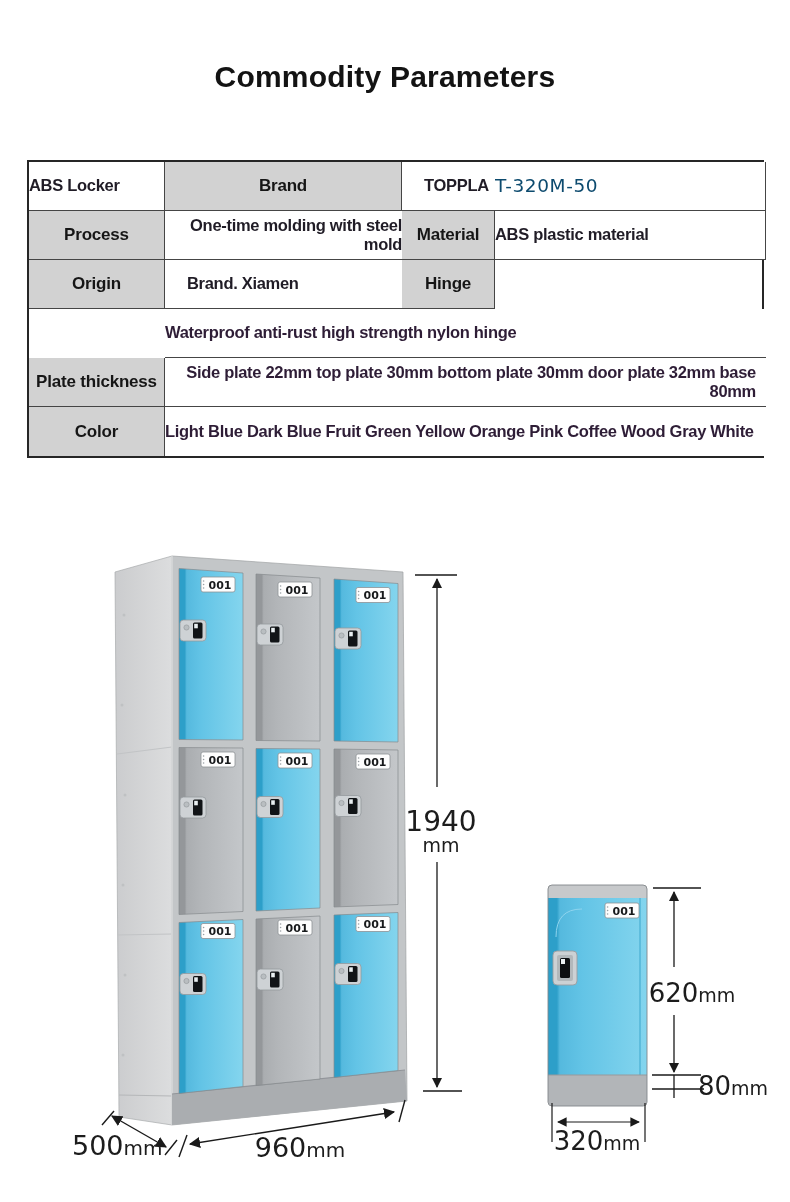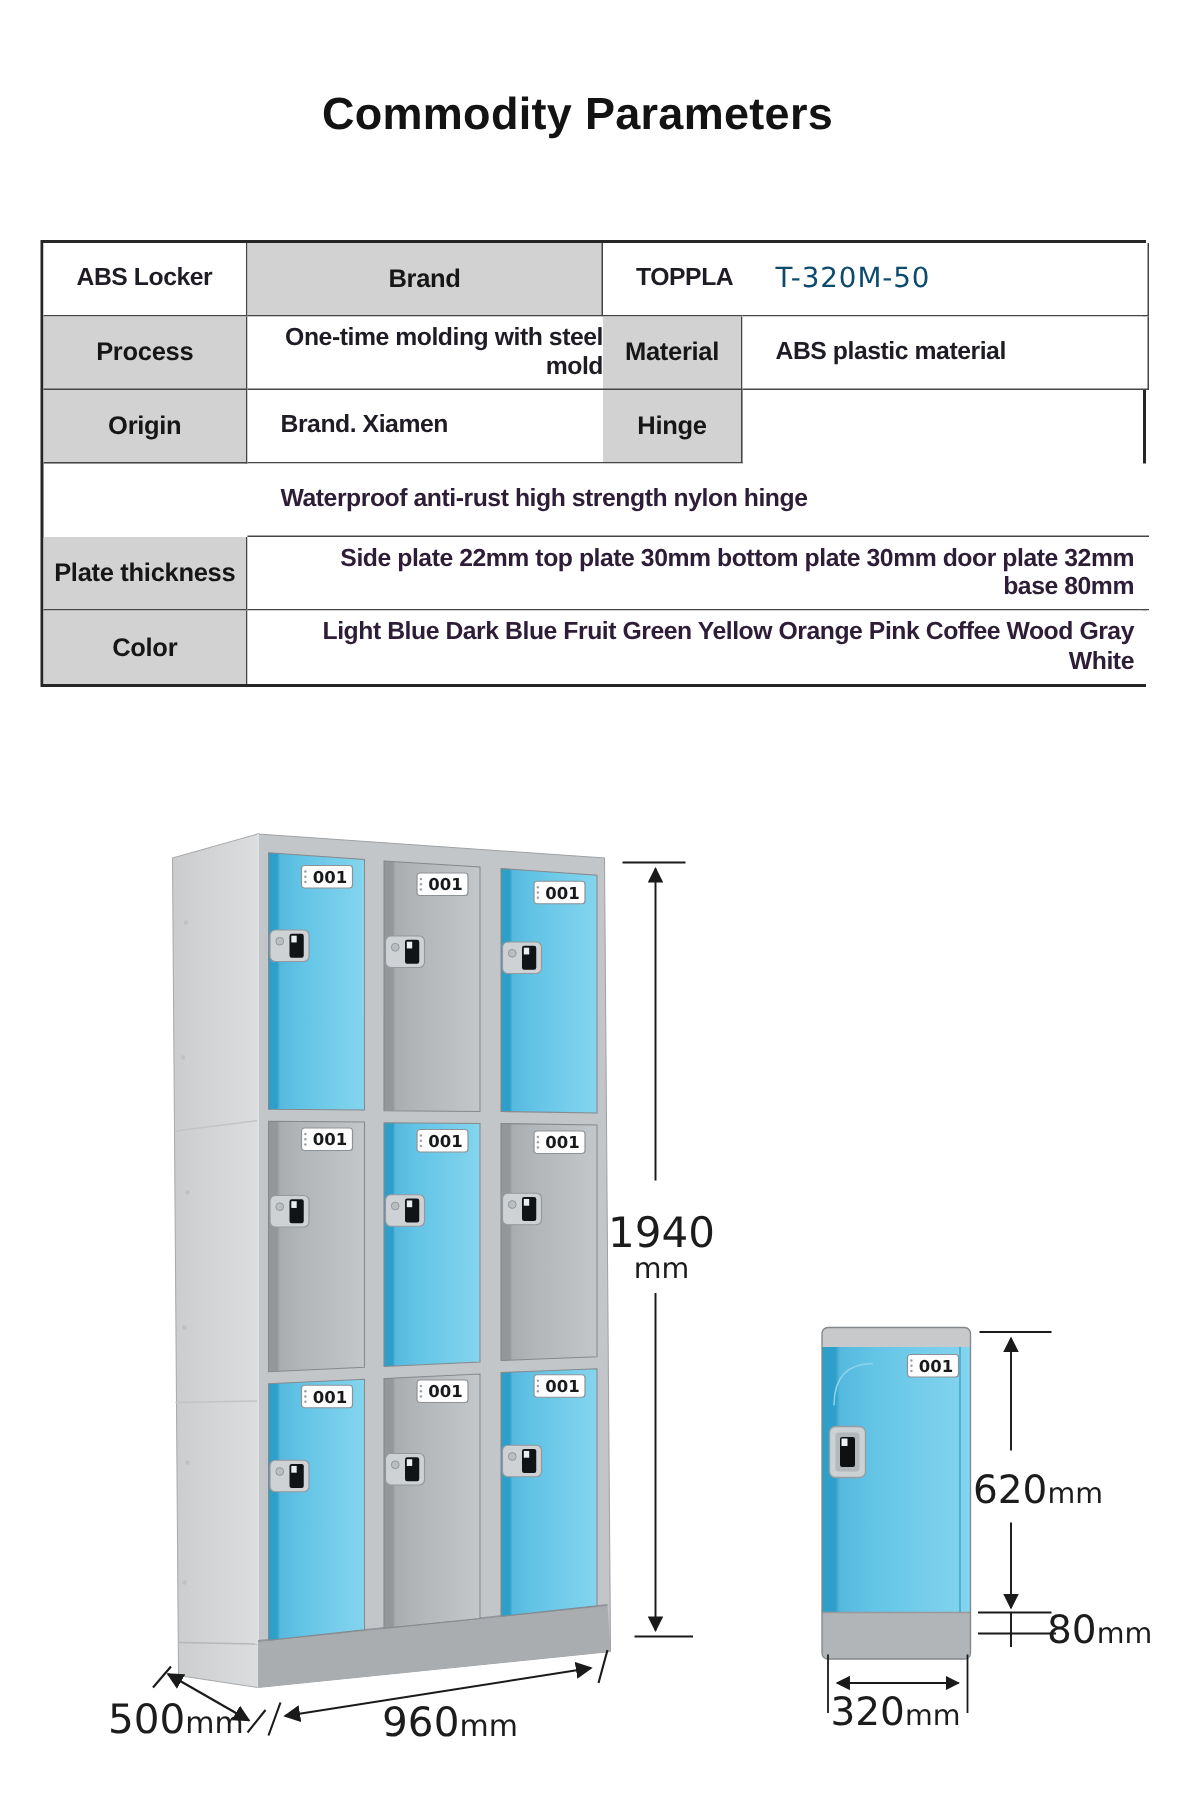--- a/index.html
+++ b/index.html
@@ -11,21 +11,21 @@
   #spec-table{position:absolute;left:27px;top:160px;width:737px;
               display:grid;grid-template-columns:136px 237px 93px 271px;grid-auto-rows:49px;
               border:2px solid #262626;box-sizing:border-box;background:#fff;}
   .cell{border-right:1px solid #454545;border-bottom:1px solid #454545;
         display:flex;align-items:center;box-sizing:border-box;overflow:hidden;}
   .cell.lastcol{border-right:none;text-align:right;}
   .cell.lastrow{border-bottom:none;}
   .lbl{background:#d2d2d2;justify-content:center;font-weight:bold;font-size:17px;color:#161616;
        text-align:center;letter-spacing:-0.2px;}
   .val{background:#ffffff;font-weight:bold;font-size:16.5px;color:#201c26;
-       padding-left:22px;letter-spacing:-0.3px;line-height:1.18;}
+       padding-left:0;letter-spacing:-0.3px;line-height:1.18;}
   .val.col4{padding-left:22px;}
   .val.wide{grid-column:2 / 5;padding-right:10px;}
   .val.purple{color:#2e1d36;}
   .val.model{font-family:"DejaVu Sans",sans-serif;font-weight:normal;color:#0c4a6e;
              font-size:18.5px;letter-spacing:0.6px;}
   
   #diagram{position:absolute;left:0;top:535px;width:790px;height:667px;}
   svg text{font-family:"DejaVu Sans",sans-serif;}
   .dimtxt{fill:#1c1c1c;}
 </style>

